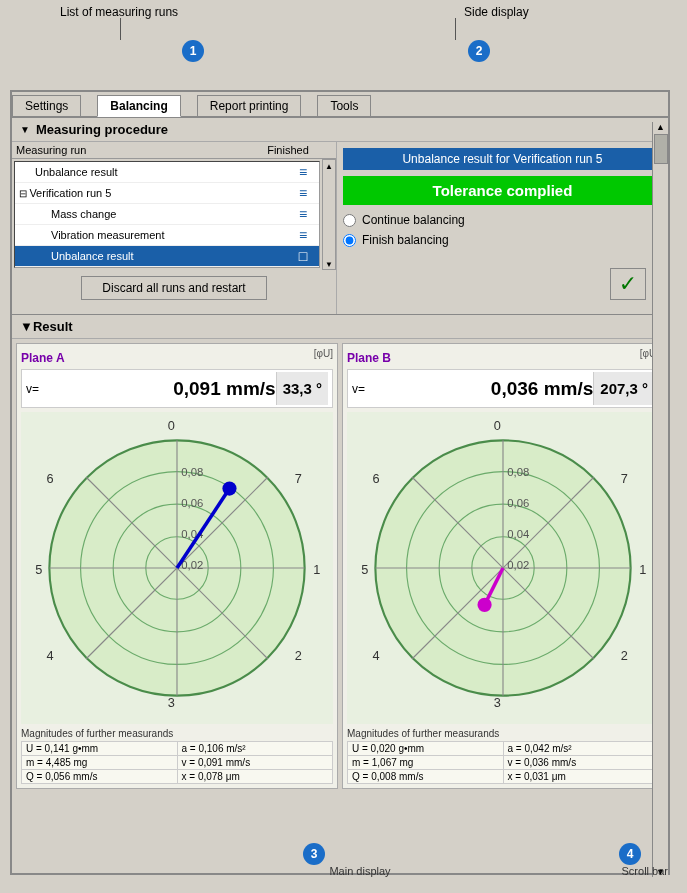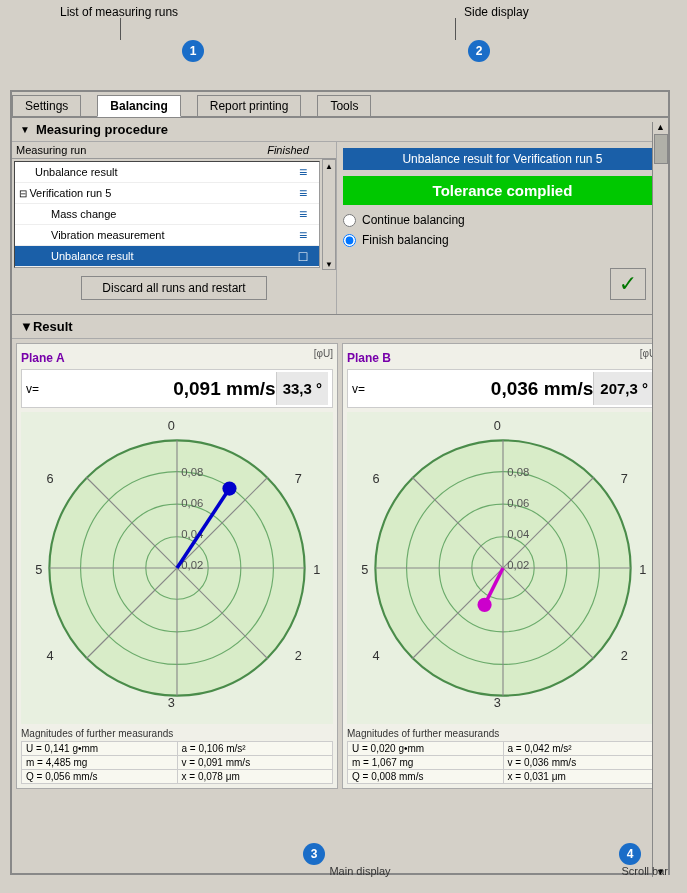--- a/index.html
+++ b/index.html
@@ -112,21 +112,20 @@
 
     .list-header-run {
       flex: 1;
       font-size: 11px;
     }
 
     .list-header-finished {
       font-size: 11px;
       width: 60px;
       text-align: center;
-      font-style: italic;
     }
 
     .runs-list {
       background: white;
       border: 1px inset #999;
       margin: 2px;
       overflow-y: hidden;
     }
 
     .run-item {

